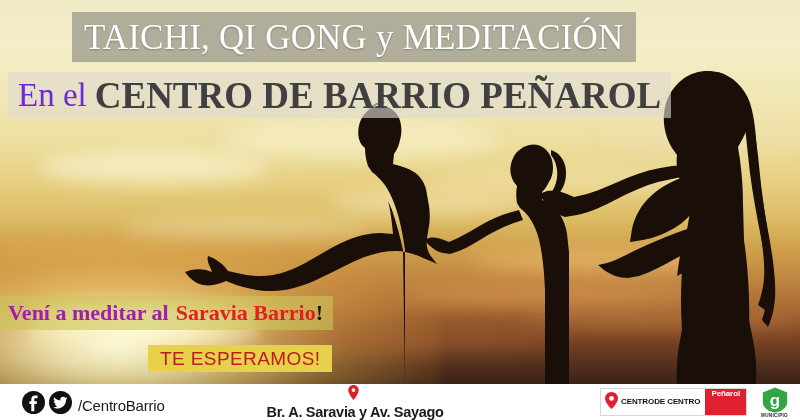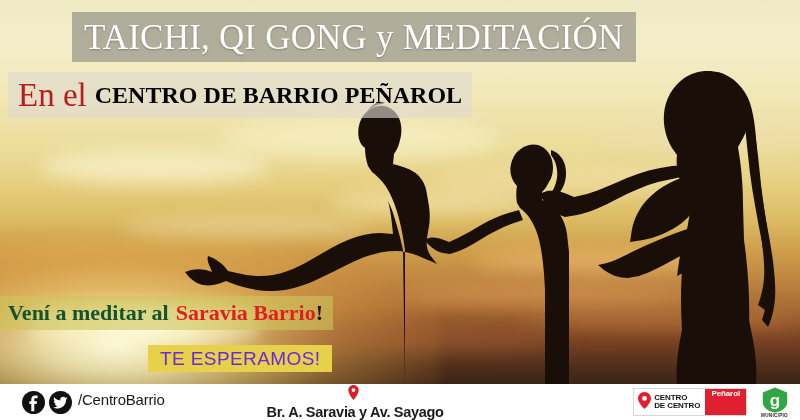--- a/index.html
+++ b/index.html
@@ -129,28 +129,28 @@
     height: 46px;
     padding: 0 10px;
     display: flex;
     align-items: center;
     background: rgba(222,218,210,0.62);
     z-index: 6;
   }
   .title-band-2 .t2a {
     font-family: "Liberation Serif", serif;
     font-size: 33px;
-    color: #b91c1c;
+    color: #6d28d9;
     white-space: nowrap;
   }
   .title-band-2 .t2b {
     font-family: "Liberation Serif", serif;
-    font-size: 24px;
-    font-weight: bold;
-    color: #000000;
+    font-size: 37px;
+    font-weight: bold;
+    color: #404040;
     white-space: nowrap;
     margin-left: 8px;
     text-align: center;
   }
 
   
   .cap-band {
     position: absolute;
     left: 0px;
     top: 296px;
@@ -158,21 +158,21 @@
     padding: 0 10px 0 8px;
     display: flex;
     align-items: center;
     background: rgba(205,197,92,0.60);
     z-index: 6;
   }
   .cap-band .cap-a {
     font-family: "Liberation Serif", serif;
     font-size: 22px;
     font-weight: bold;
-    color: #14532d;
+    color: #a21caf;
     white-space: nowrap;
   }
   .cap-band .cap-b {
     font-family: "Liberation Serif", serif;
     font-size: 22px;
     font-weight: bold;
     color: #e02020;
     white-space: nowrap;
     margin-left: 7px;
   }
@@ -190,40 +190,40 @@
     height: 27px;
     padding: 0 12px;
     display: flex;
     align-items: center;
     background: #e8d14a;
     z-index: 6;
   }
   .wait-band span {
     font-family: "Liberation Sans", sans-serif;
     font-size: 19px;
-    color: #6d28d9;
+    color: #b91c1c;
     letter-spacing: 0.4px;
     white-space: nowrap;
   }
 
   
   .footer {
     position: absolute;
     left: 0;
     top: 384px;
     width: 800px;
     height: 36px;
     background: #ffffff;
     display: flex;
     align-items: center;
     z-index: 10;
   }
   .footer-left {
     display: flex;
-    align-items: flex-start;
+    align-items: flex-end;
     margin-left: 22px;
   }
   .soc-icon {
     width: 23px; height: 23px;
     border-radius: 50%;
     background: #111111;
     display: flex;
     align-items: center;
     justify-content: center;
     margin-right: 4px;
@@ -269,21 +269,20 @@
   }
   .cdb-white {
     background: #ffffff;
     display: flex;
     align-items: center;
     padding: 0 5px 0 4px;
   }
   .cdb-pin { margin-right: 3px; display:block; }
   .cdb-txt {
     display: flex;
-    flex-direction: column;
     justify-content: center;
     line-height: 1.02;
   }
   .cdb-txt span {
     font-family: "Liberation Sans", sans-serif;
     font-size: 8px;
     font-weight: bold;
     color: #111;
     letter-spacing: -0.1px;
   }

